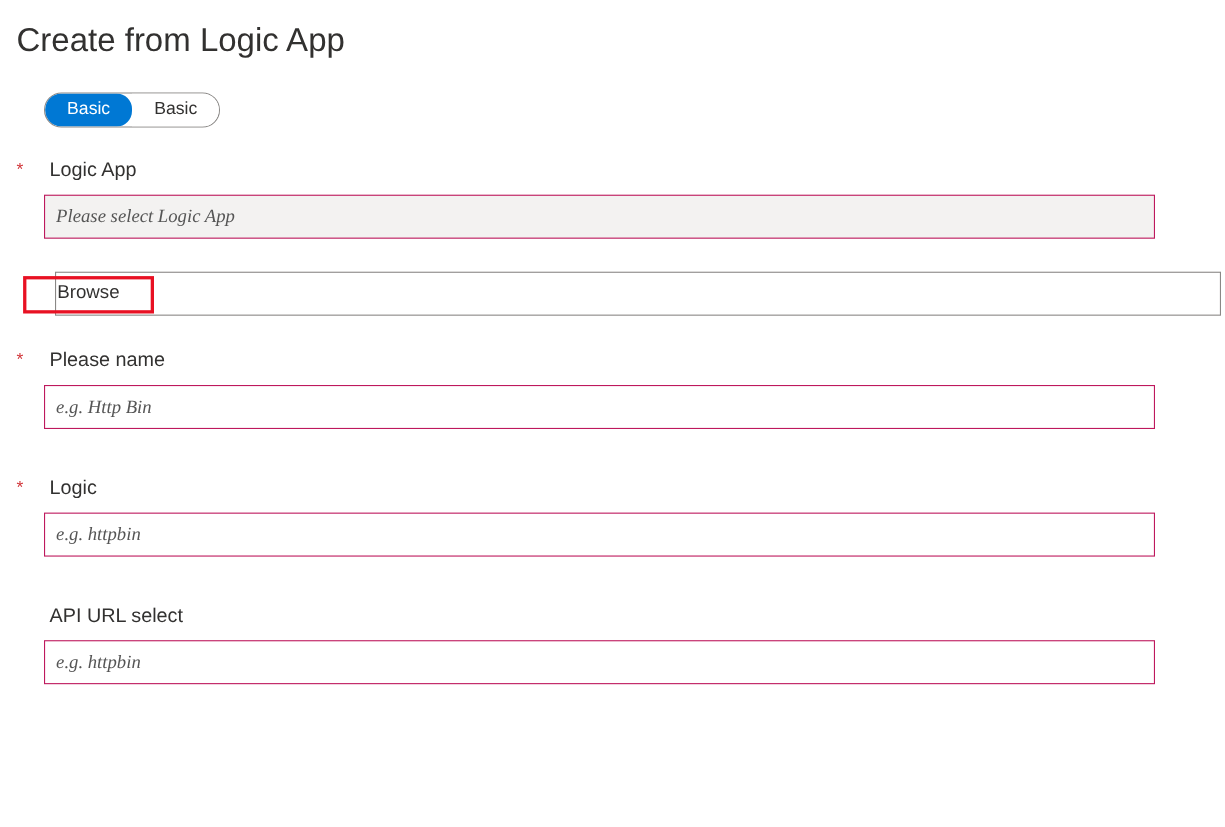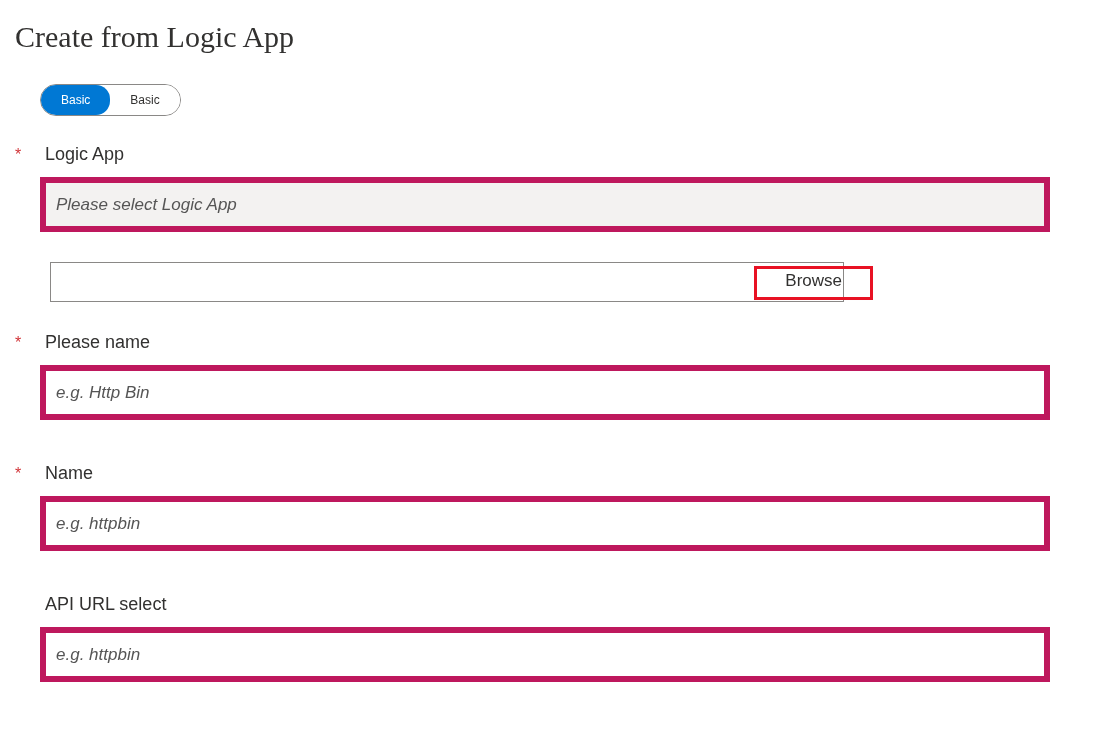--- a/index.html
+++ b/index.html
@@ -12,35 +12,34 @@
       background: #ffffff;
       padding: 20px 15px;
       width: 1114px;
       color: #323130;
     }
     .page-title {
       font-size: 30px;
       font-weight: 400;
       color: #323130;
       margin-bottom: 30px;
-      font-family: Liberation Serif, serif;
     }
     .toggle-group {
       display: inline-flex;
       border: 1px solid #8a8886;
       border-radius: 16px;
       overflow: hidden;
       margin-left: 25px;
       margin-bottom: 28px;
       height: 32px;
       align-items: center;
     }
     .toggle-option {
       padding: 5px 20px;
-      font-size: 12px;
+      font-size: 16px;
       cursor: pointer;
       background: #ffffff;
       color: #323130;
       border: none;
       height: 100%;
       display: flex;
       align-items: center;
     }
     .toggle-option.active {
       background: #0078d4;
@@ -63,47 +62,47 @@
       color: #323130;
       padding-top: 0;
     }
     .field-container {
       margin-left: 25px;
       margin-right: 25px;
       margin-bottom: 30px;
     }
     .text-input {
       width: 1010px;
-      height: 55px;
-      border: 6px solid #be185d;
+      height: 40px;
+      border: 1px solid #be185d;
       padding: 6px 10px;
       font-size: 17px;
-      font-family: Liberation Sans, sans-serif;
+      font-family: Liberation Serif, serif;
       color: #323130;
       background: #ffffff;
     }
     .text-input::placeholder {
       font-style: italic;
       color: #555;
     }
     .text-input.readonly {
       background: #f3f2f1;
       font-style: italic;
       color: #555;
     }
     .browse-button {
-      width: 794px;
+      width: 1060px;
       height: 40px;
       border: 1px solid #8a8886;
       background: #ffffff;
       font-size: 17px;
       font-family: inherit;
       color: #323130;
       cursor: pointer;
-      text-align: right;
+      text-align: left;
       margin-top: 30px;
       margin-left: 10px;
     }
     .browse-highlight {
       display: inline-block;
       border: 3px solid #e81123;
       padding: 2px 28px 6px 28px;
       margin: -6px -30px;
     }
     .section-gap {
@@ -139,21 +138,21 @@
   <span class="required-marker">*</span>
   <span class="field-label">Please name</span>
 </div>
 <div class="field-container section-gap">
   <input type="text" class="text-input" placeholder="e.g. Http Bin" style="">
 </div>
 
 
 <div class="form-row">
   <span class="required-marker">*</span>
-  <span class="field-label">Name</span>
+  <span class="field-label">Logic</span>
 </div>
 <div class="field-container section-gap">
   <input type="text" class="text-input" placeholder="e.g. httpbin" style="">
 </div>
 
 
 <div class="form-row">
   <span class="required-marker"></span>
   <span class="field-label">API URL select</span>
 </div>

